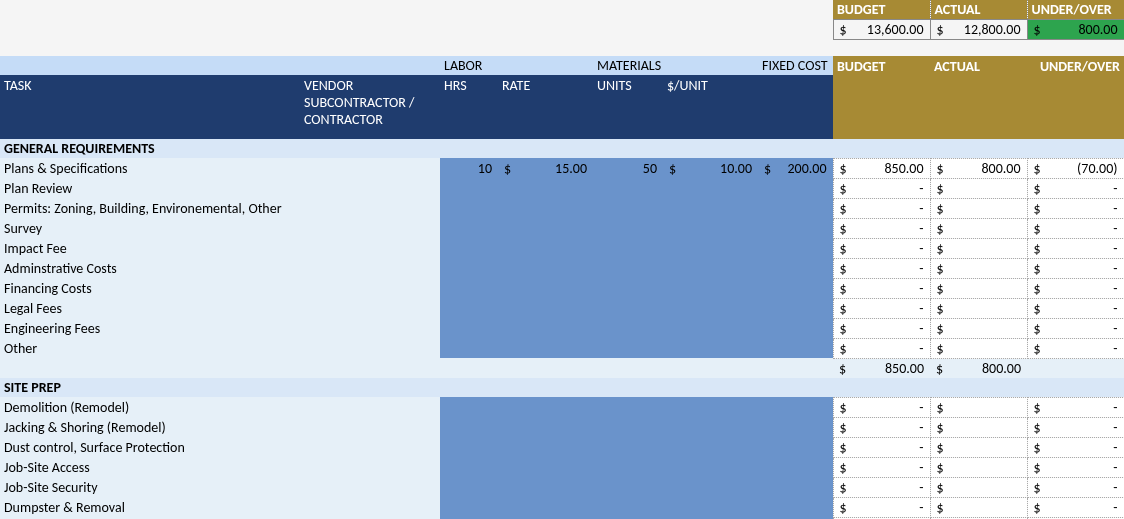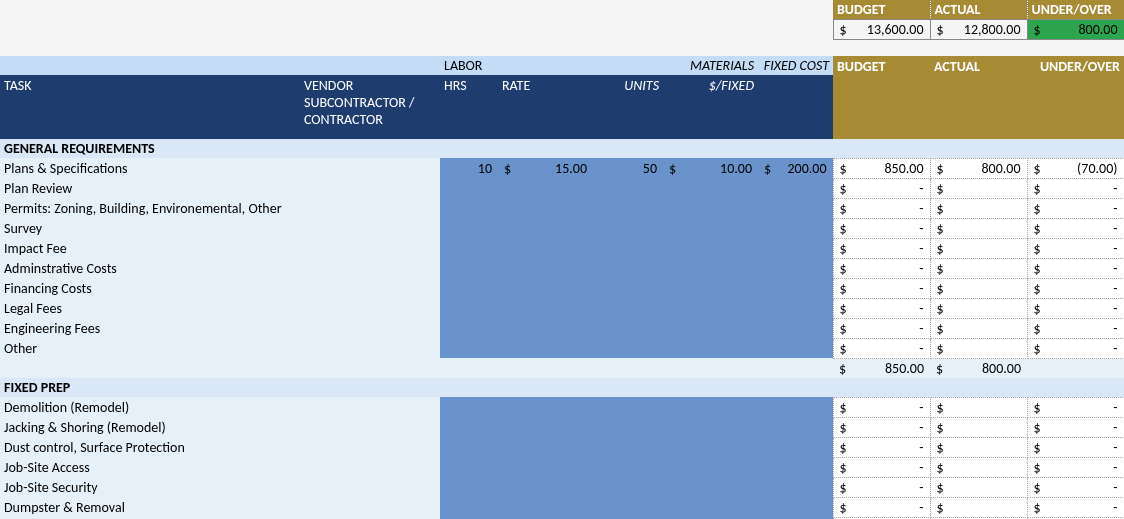--- a/index.html
+++ b/index.html
@@ -46,21 +46,21 @@
   }
   .gold-head-val {
     background: #f5f5f5;
     border: 1px solid #888;
   }
   .green-cell { background: #2da44e; }
 
   
   .band-lightblue { background: #c5dcf7; }
   .band-center { text-align: left; }
-  .band-right { text-align: right; font-style: italic; }
+  .band-right { text-align: left; }
 
   
   .main-head {
     background: #1f3c6e;
     color: #fff;
     font-weight: 400;
     vertical-align: top;
     padding-top: 2px;
     padding-bottom: 11px;
     height: 58px;
@@ -163,21 +163,21 @@
         <td class="gold-head-2" rowspan="2">BUDGET</td>
         <td class="gold-head-2" rowspan="2">ACTUAL</td>
         <td class="gold-head-2" rowspan="2" style="text-align:right;">UNDER/OVER</td>
       </tr>
       <tr>
         <td class="main-head">TASK</td>
         <td class="main-head" style="white-space:normal;">VENDOR SUBCONTRACTOR / CONTRACTOR</td>
         <td class="main-head">HRS</td>
         <td class="main-head band-center">RATE</td>
         <td class="main-head band-right">UNITS</td>
-        <td class="main-head band-right">$/FIXED</td>
+        <td class="main-head band-right">$/UNIT</td>
         <td class="main-head"></td>
       </tr>
       <tr class="section-title-row">
         <td class="section-title" colspan="10">GENERAL REQUIREMENTS</td>
       </tr>
       <tr class="row-bg">
         <td class="task-cell">Plans &amp; Specifications</td>
         <td class="task-cell"></td>
         <td class="input-cell num-right">10</td>
         <td class="input-cell">
@@ -471,21 +471,21 @@
         </td>
         <td class="calc-cell">
           <div class="money-wrap">
             <span class="sym">$</span>
             <span class="amt">800.00</span>
           </div>
         </td>
         <td class="calc-cell"></td>
       </tr>
       <tr class="section-title-row">
-        <td class="section-title" colspan="10">FIXED PREP</td>
+        <td class="section-title" colspan="10">SITE PREP</td>
       </tr>
       <tr class="row-bg">
         <td class="task-cell">Demolition (Remodel)</td>
         <td class="task-cell"></td>
         <td class="input-cell num-right"></td>
         <td class="input-cell"></td>
         <td class="input-cell num-right"></td>
         <td class="input-cell"></td>
         <td class="input-cell"></td>
         <td class="calc-cell">

